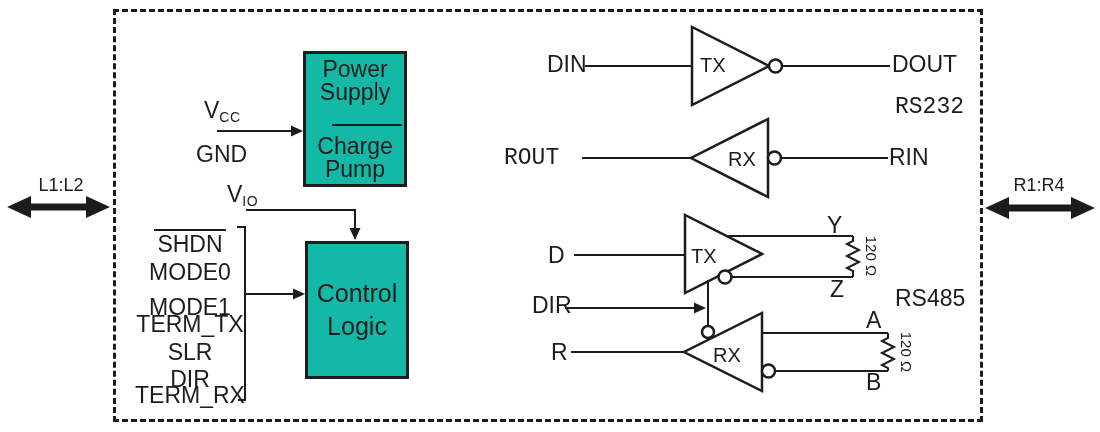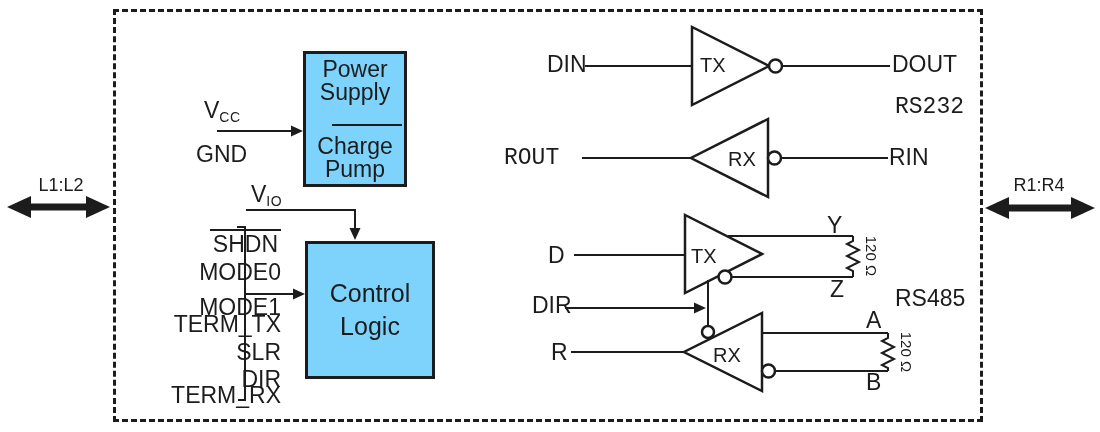--- a/index.html
+++ b/index.html
@@ -18,31 +18,31 @@
     position:absolute; font-size:23px; line-height:23px; white-space:nowrap;
   }
   .lbl-sm { position:absolute; font-size:18px; line-height:18px; white-space:nowrap; text-align:center; }
   .gate-lbl {
     position:absolute; width:40px; text-align:left;
     font-size:20px; line-height:20px;
   }
   .sub { font-size:14px; line-height:14px; vertical-align:-4px; letter-spacing:0.5px; }
   .solid-box {
     position:absolute; border:3px solid #1c1c1c; box-sizing:border-box;
-    background:#7dd3fc; text-align:center; font-size:23px; line-height:23px;
+    background:#14b8a6; text-align:center; font-size:23px; line-height:23px;
   }
   .power-box { left:303px; top:51px; width:104px; height:136px; padding-top:4px; }
   .power-divider { width:70px; height:0; border-top:2px solid #1c1c1c; margin:20px 2px 9px auto; }
   .control-box {
-    left:305px; top:241px; width:130px; height:138px;
+    left:305px; top:241px; width:104px; height:138px;
     display:flex; flex-direction:column; align-items:center; justify-content:center;
     font-size:25px; line-height:33px;
   }
   .sig {
-    position:absolute; left:131px; width:150px; text-align:right;
+    position:absolute; left:115px; width:150px; text-align:center;
     font-size:23px; line-height:23px; white-space:nowrap;
   }
   .ovl { border-top:2px solid #1c1c1c; padding:0 3px; }
   .res-lbl {
     position:absolute; width:60px; height:16px; text-align:center;
     font-size:15px; line-height:16px; transform:rotate(90deg); white-space:nowrap;
   }
 </style>
 </head>
 <body>
@@ -134,21 +134,21 @@
     <div>Pump</div>
   </div>
 
   <div class="solid-box control-box">
     <div>Control</div>
     <div>Logic</div>
   </div>
 
   <div class="lbl" style="left:204px; top:99px;"><span>V</span><span class="sub">CC</span></div>
   <div class="lbl" style="left:196px; top:143px;">GND</div>
-  <div class="lbl" style="left:227px; top:183px;margin-left:24px;"><span>V</span><span class="sub">IO</span></div>
+  <div class="lbl" style="left:227px; top:183px;"><span>V</span><span class="sub">IO</span></div>
 
   <div class="sig" style="top:233px;"><span class="ovl">SHDN</span></div>
   <div class="sig" style="top:261px;">MODE0</div>
   <div class="sig" style="top:288px;margin-top:8px;">MODE1</div>
   <div class="sig" style="top:313px;">TERM_TX</div>
   <div class="sig" style="top:341px;">SLR</div>
   <div class="sig" style="top:368px;">DIR</div>
   <div class="sig" style="top:384px;">TERM_RX</div>
 
   <div class="lbl" style="left:547px; top:53px;">DIN</div>

